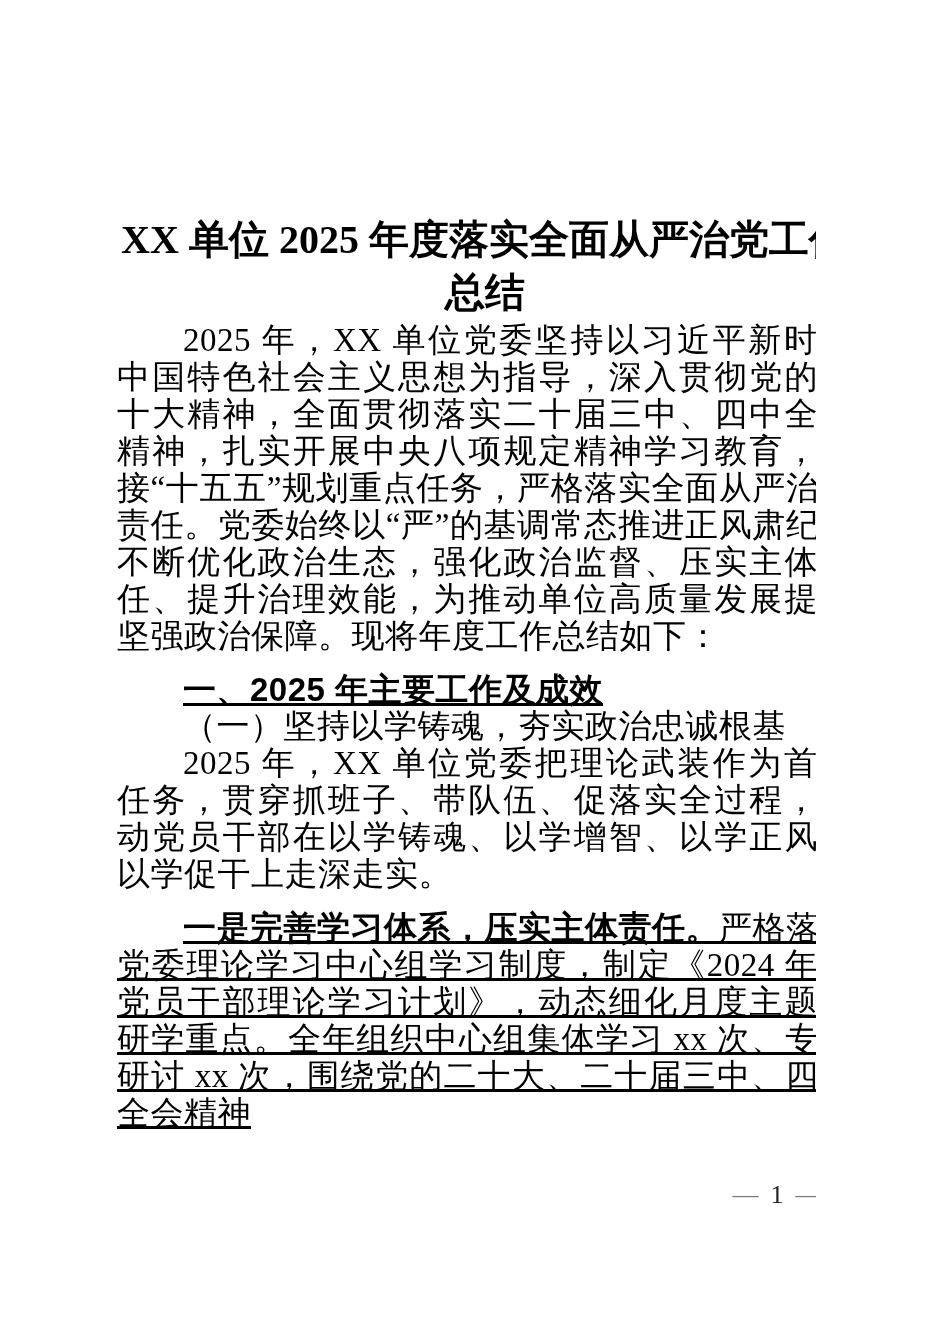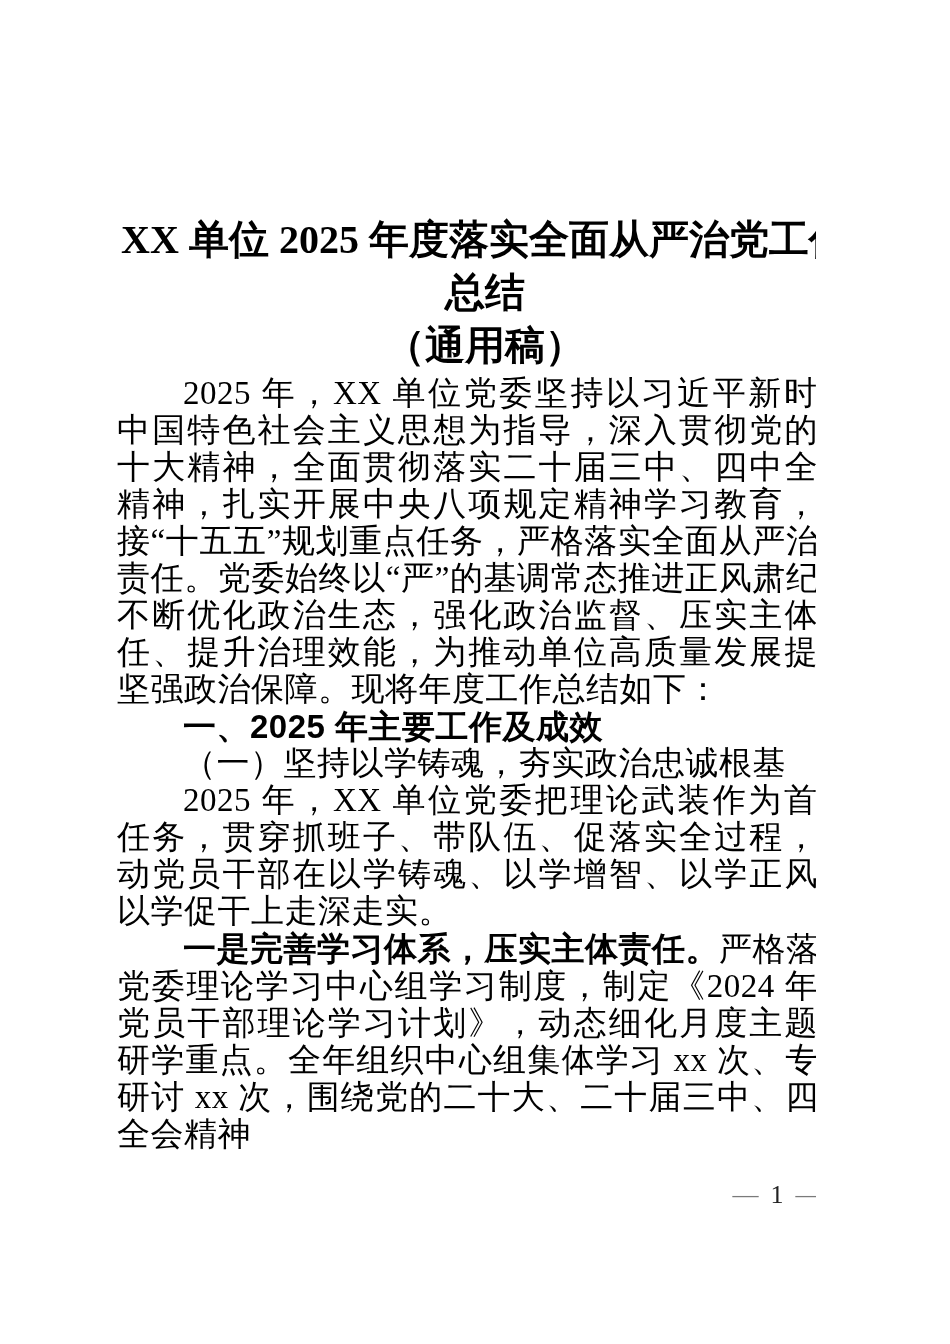--- a/index.html
+++ b/index.html
@@ -38,21 +38,22 @@
     font-size: 33px;
     line-height: 37px;
     text-align: justify;
     text-indent: 2em;
     letter-spacing: 0.5px;
   }
   p.para-first {
     margin-top: 3px;
   }
   p.mt4 {
-    margin-top: 0;
+    margin-top: 16px;
+    text-decoration: underline;
   }
   p.section-heading {
     font-weight: bold;
     font-family: "Liberation Sans", "DejaVu Sans", sans-serif;
   }
   .lead-bold {
     font-weight: bold;
     font-family: "Liberation Sans", "DejaVu Sans", sans-serif;
   }
   .page-footer {
@@ -74,21 +75,20 @@
   }
 </style>
 </head>
 <body>
 
 <div class="page">
   <div class="content">
 
     <h1 class="doc-title">
       <span class="title-line">XX 单位 2025 年度落实全面从严治党工作总结</span>
-      <span class="title-line">（通用稿）</span>
     </h1>
 
     <p class="body para-first">2025 年，XX 单位党委坚持以习近平新时代中国特色社会主义思想为指导，深入贯彻党的二十大精神，全面贯彻落实二十届三中、四中全会精神，扎实开展中央八项规定精神学习教育，对接“十五五”规划重点任务，严格落实全面从严治党责任。党委始终以“严”的基调常态推进正风肃纪，不断优化政治生态，强化政治监督、压实主体责任、提升治理效能，为推动单位高质量发展提供坚强政治保障。现将年度工作总结如下：</p>
 
     <p class="body section-heading mt4">一、2025 年主要工作及成效</p>
 
     <p class="body">（一）坚持以学铸魂，夯实政治忠诚根基</p>
 
     <p class="body">2025 年，XX 单位党委把理论武装作为首要任务，贯穿抓班子、带队伍、促落实全过程，推动党员干部在以学铸魂、以学增智、以学正风、以学促干上走深走实。</p>
 

